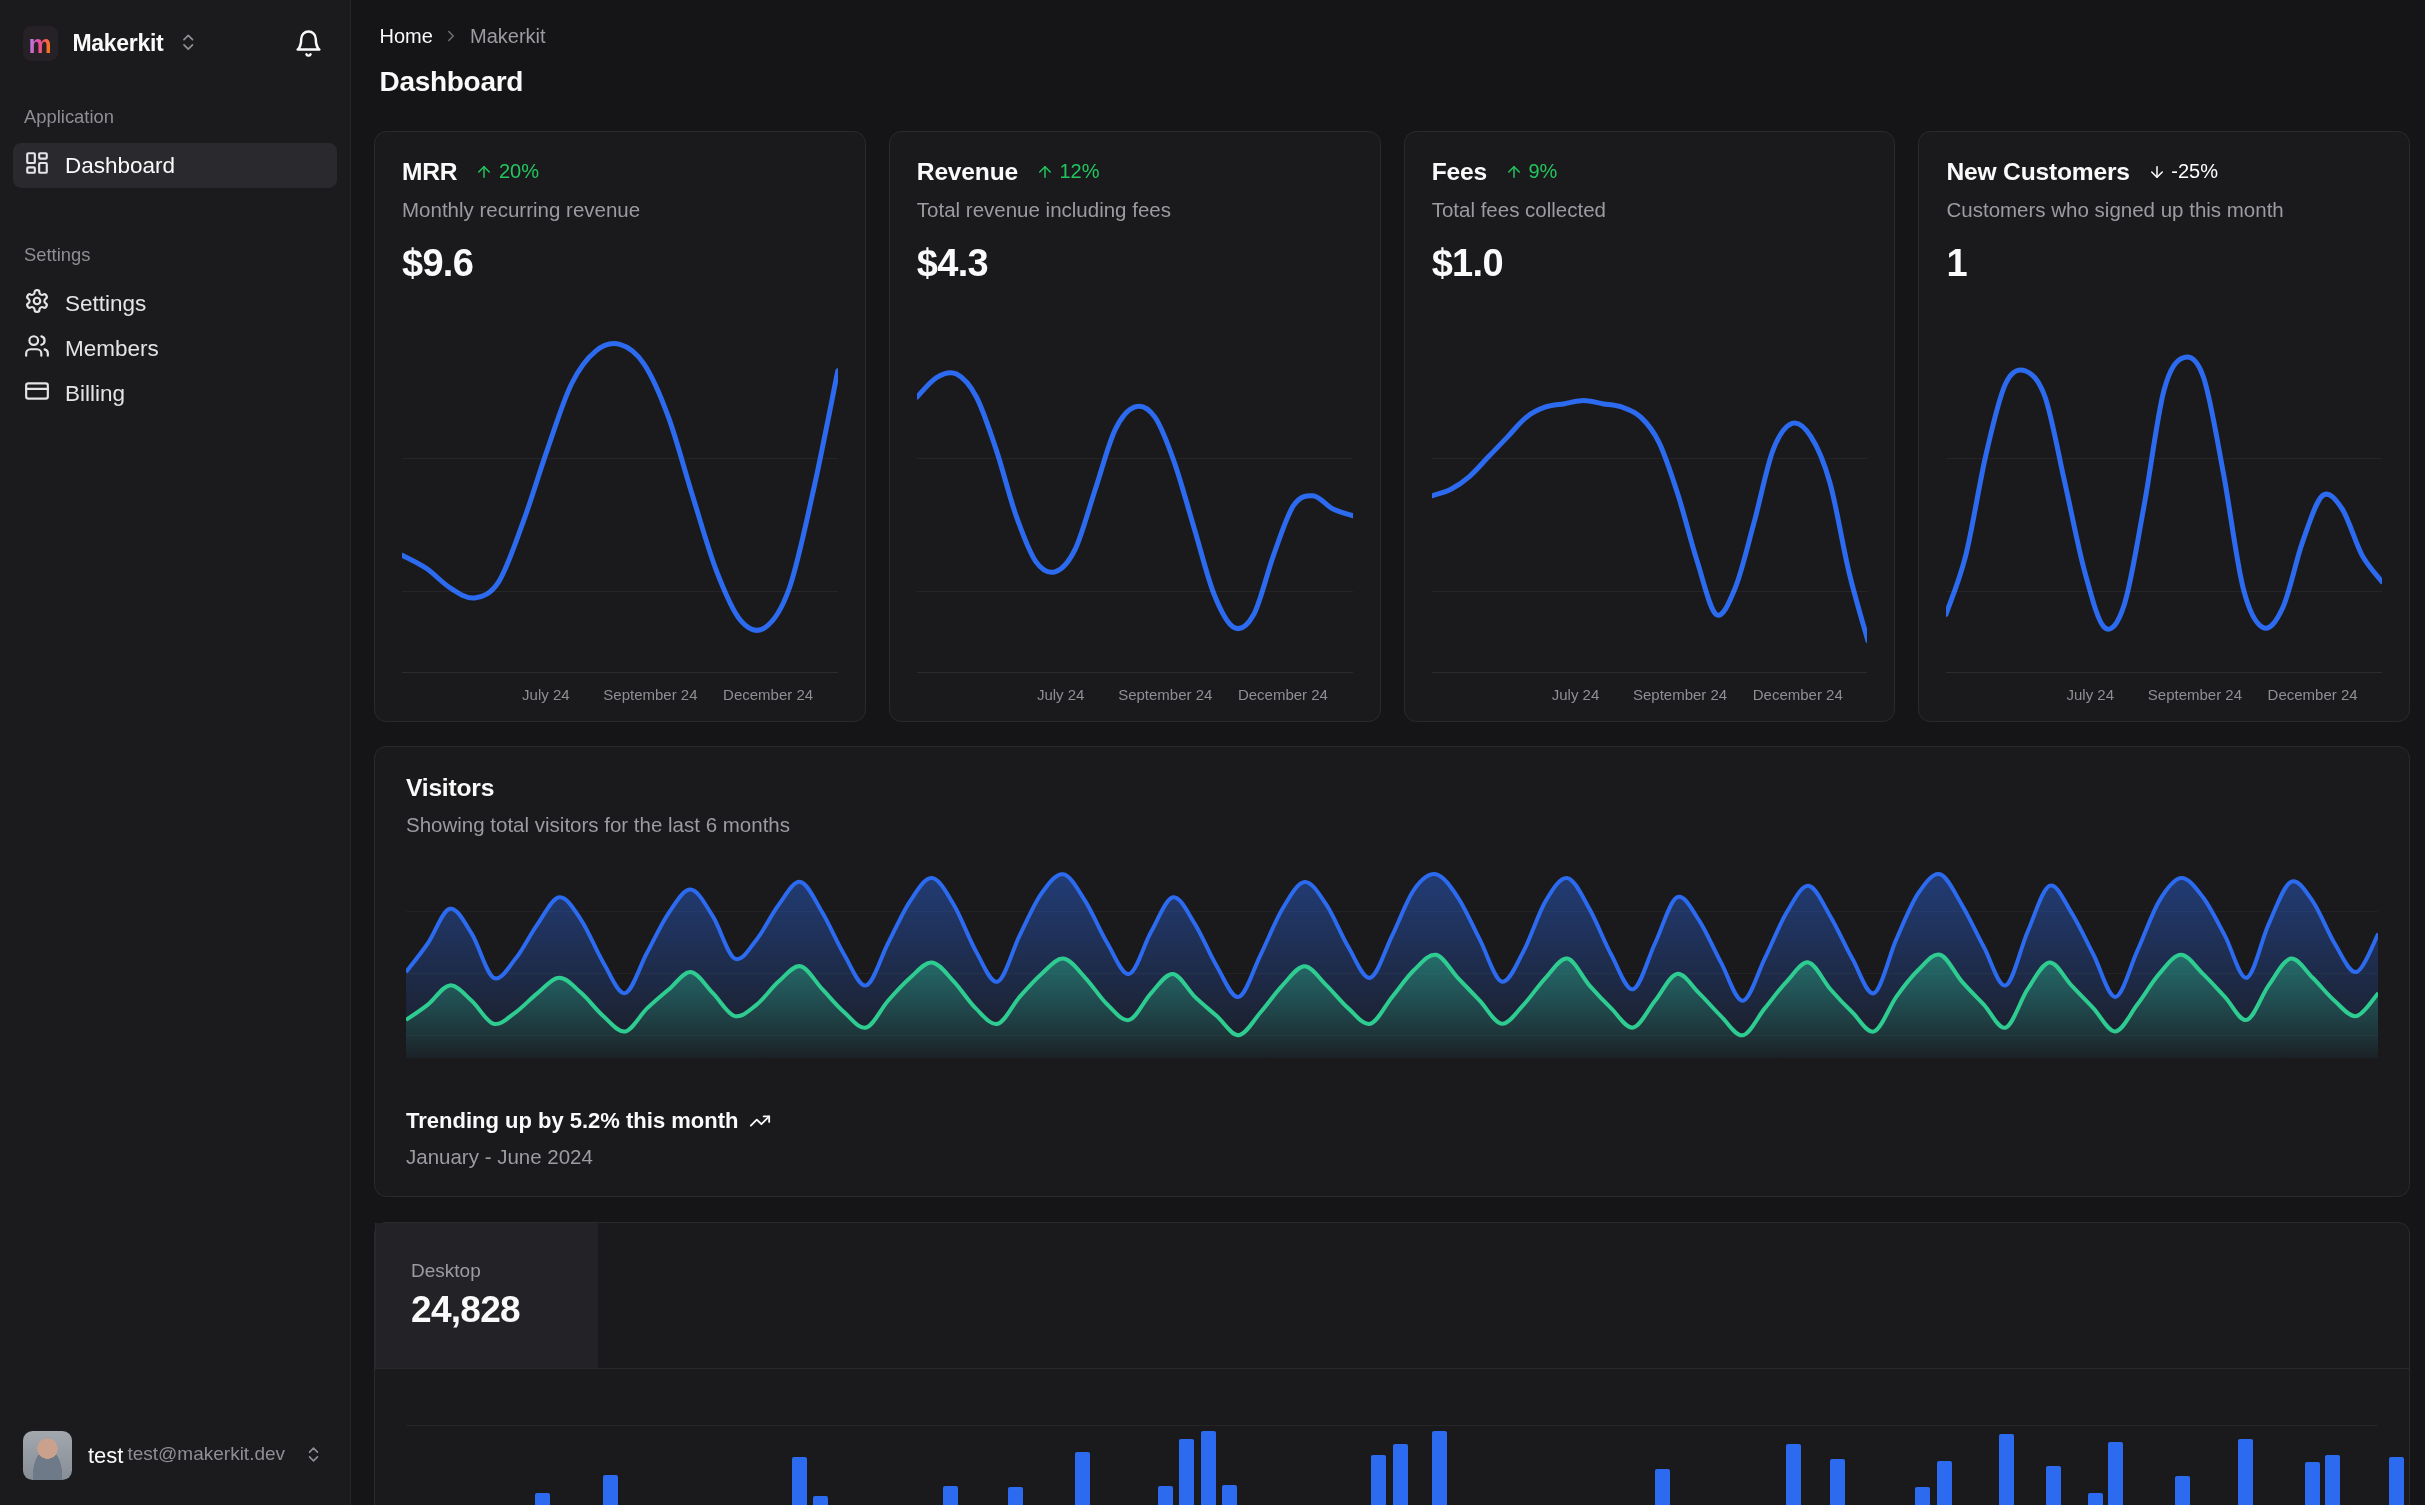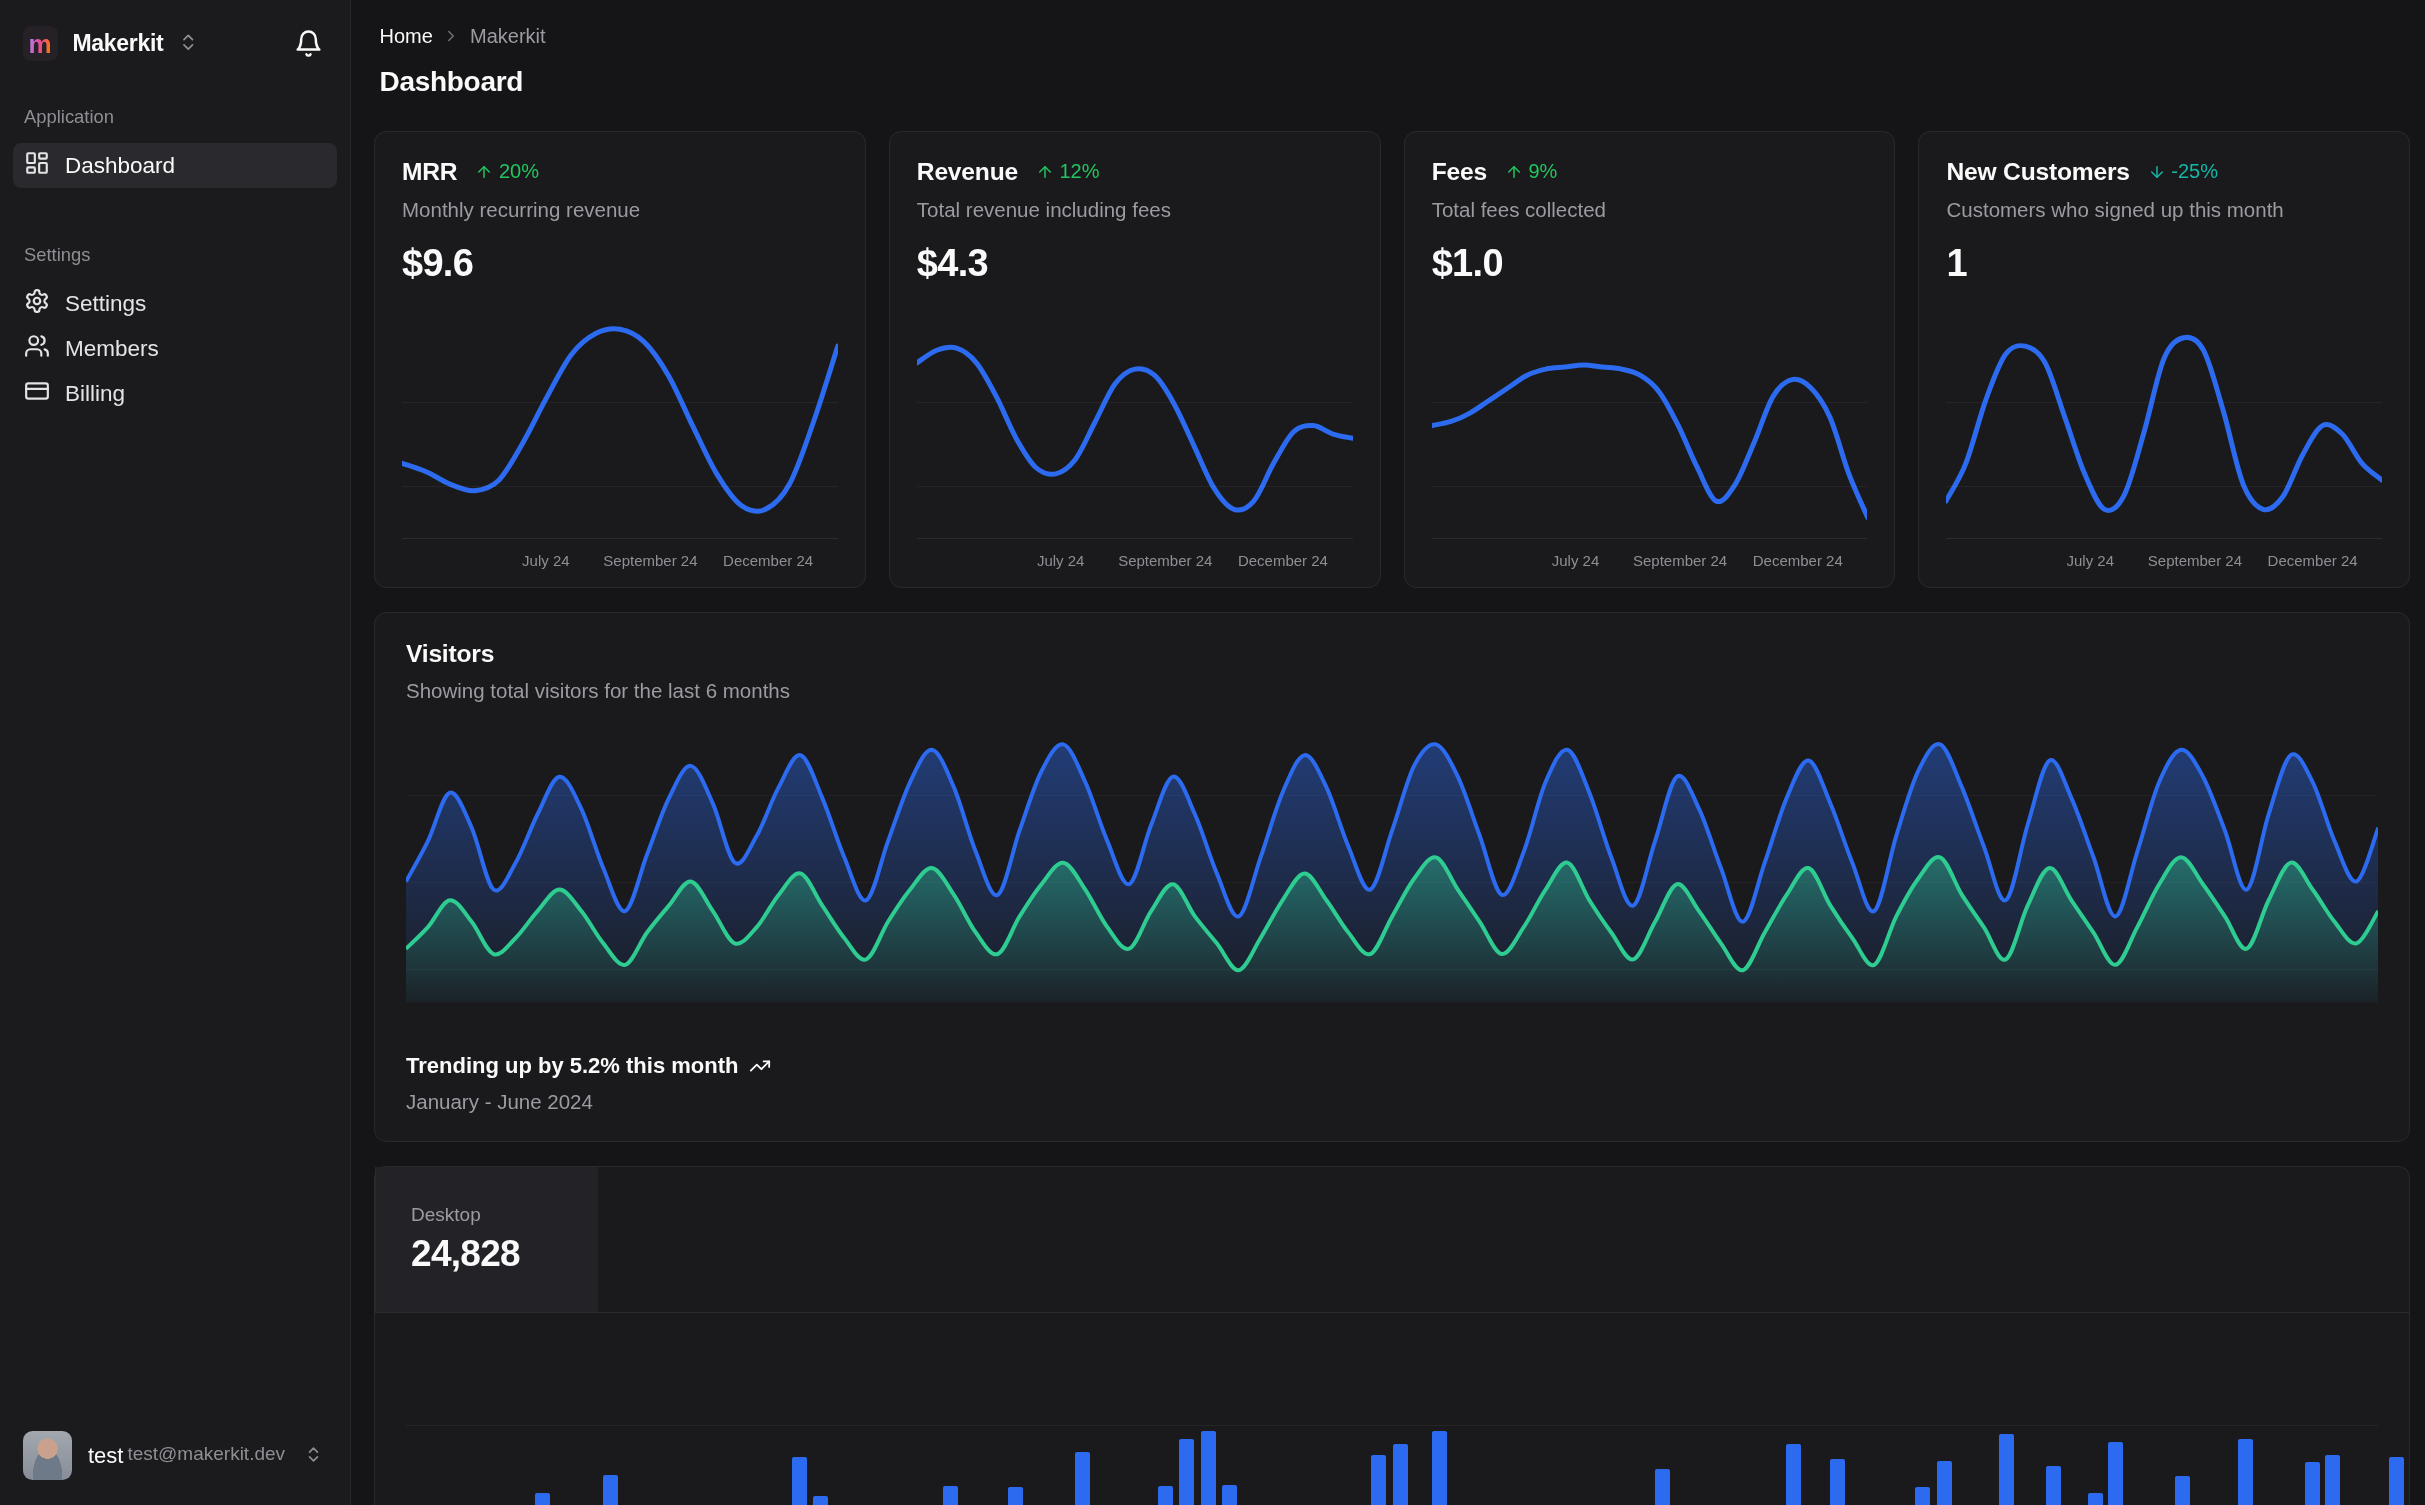--- a/index.html
+++ b/index.html
@@ -42,27 +42,27 @@
   
   .main { flex:1; padding:24.6px 15.7px 0 23px; display:flex; flex-direction:column; }
   .breadcrumb { display:flex; align-items:center; gap:9.6px; padding-left:5.5px; font-size:20px; }
   .crumb-home { color:#fafafa; cursor:pointer; }
   .crumb-sep { color:#6f6f76; display:flex; }
   .crumb-current { color:#9b9ba2; cursor:pointer; }
   .page-title { font-size:28px; font-weight:700; letter-spacing:-0.3px; padding:18px 0 0 5.5px; }
 
   
   .stats-row { display:flex; gap:23px; margin-top:33px; }
-  .stat-card { flex:1; height:457px; background:#1a1a1d; border:0.7px solid #2a2a2e;
+  .stat-card { flex:1; height:591px; background:#1a1a1d; border:0.7px solid #2a2a2e;
     border-radius:12.3px; padding:26px 27px 0 27px; display:flex; flex-direction:column; }
   .stat-head { display:flex; align-items:center; gap:18px; }
   .stat-title { font-size:24.6px; font-weight:600; letter-spacing:-0.2px; }
   .badge { display:flex; align-items:center; gap:5.5px; font-size:20px; }
   .badge.up { color:#22c55e; }
-  .badge.down { color:#14b8a6;align-items:center; }
+  .badge.down { color:#ffffff;align-items:center; }
   .stat-subtitle { font-size:20.5px; color:#9b9ba2; margin-top:12.3px; }
   .stat-value { font-size:38px; font-weight:700; letter-spacing:-0.7px; margin-top:20.5px; }
   .spark-wrap { position:relative; flex:1; margin-top:18px; }
   .spark-wrap::before, .spark-wrap::after { content:""; position:absolute; left:0; right:0;
     height:0.7px; background:rgba(255,255,255,.05); }
   .spark-wrap::before { top:42%; } .spark-wrap::after { top:78%; }
   .spark-wrap svg { position:absolute; inset:0; width:100%; height:100%; }
   .spark-labels { position:relative; height:49px; border-top:0.7px solid rgba(255,255,255,.08);
     font-size:15px; color:#8e8e95; }
   .spark-labels span { position:absolute; top:13.6px; transform:translateX(-50%); white-space:nowrap; }

